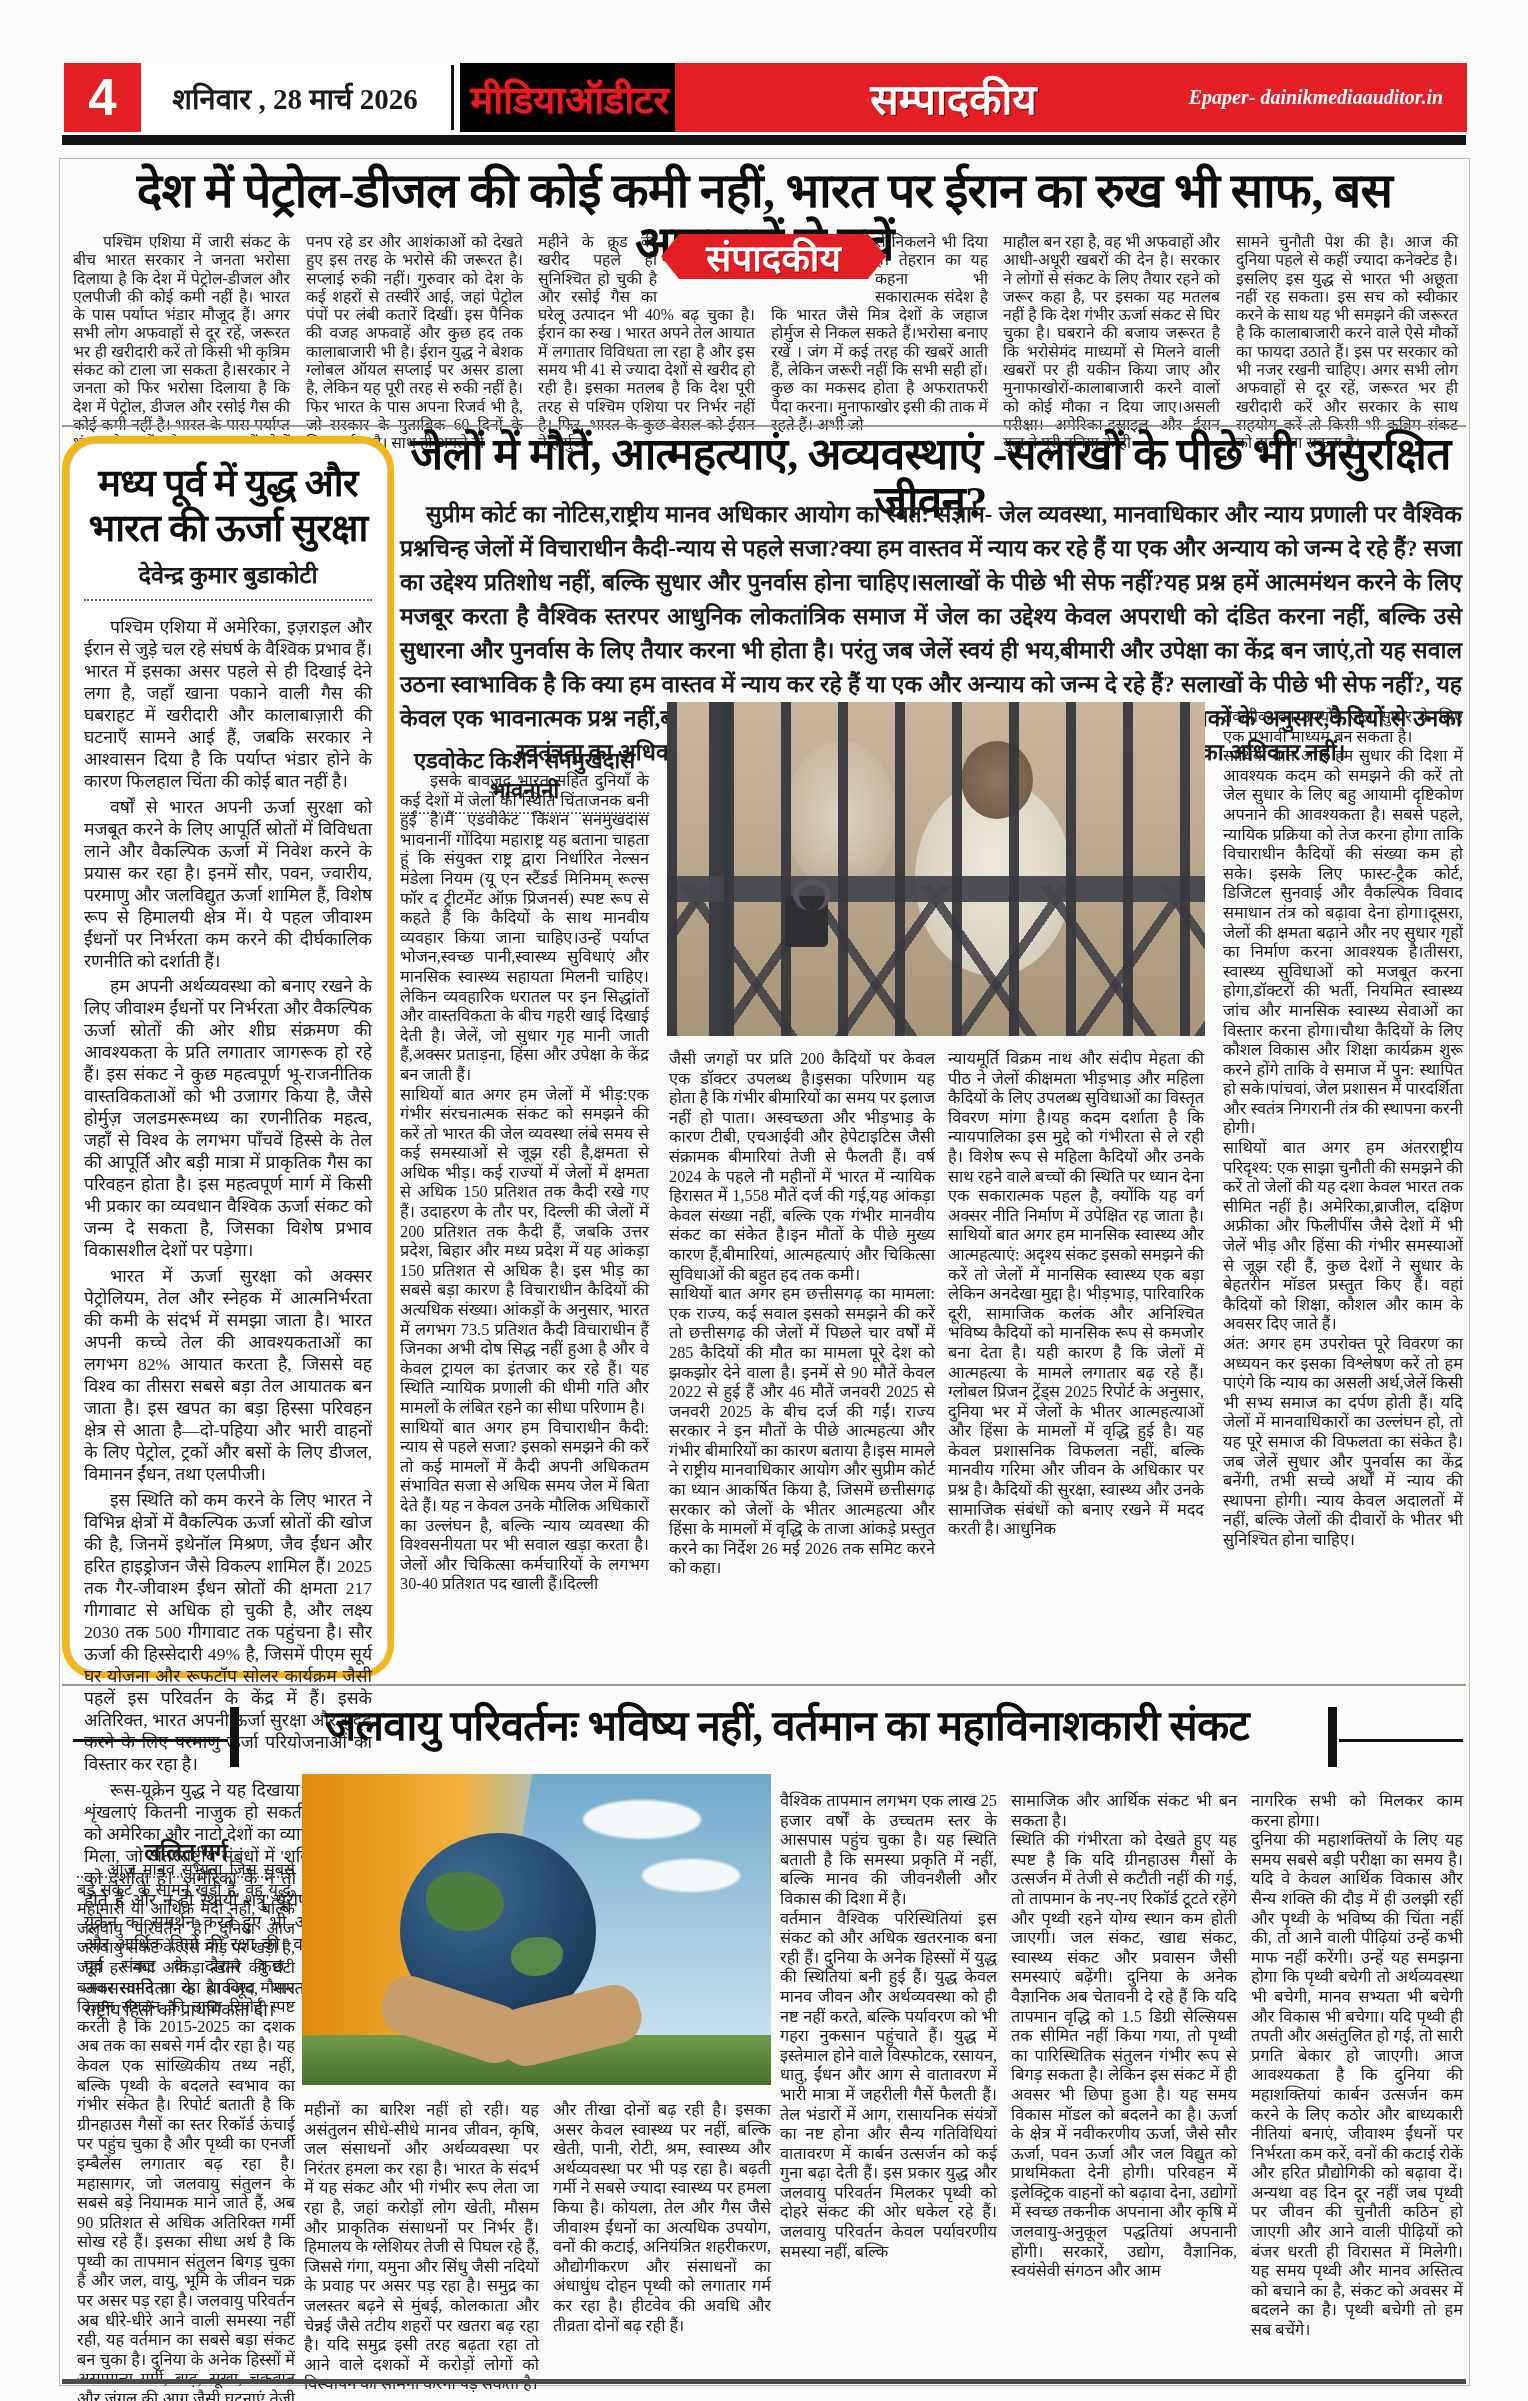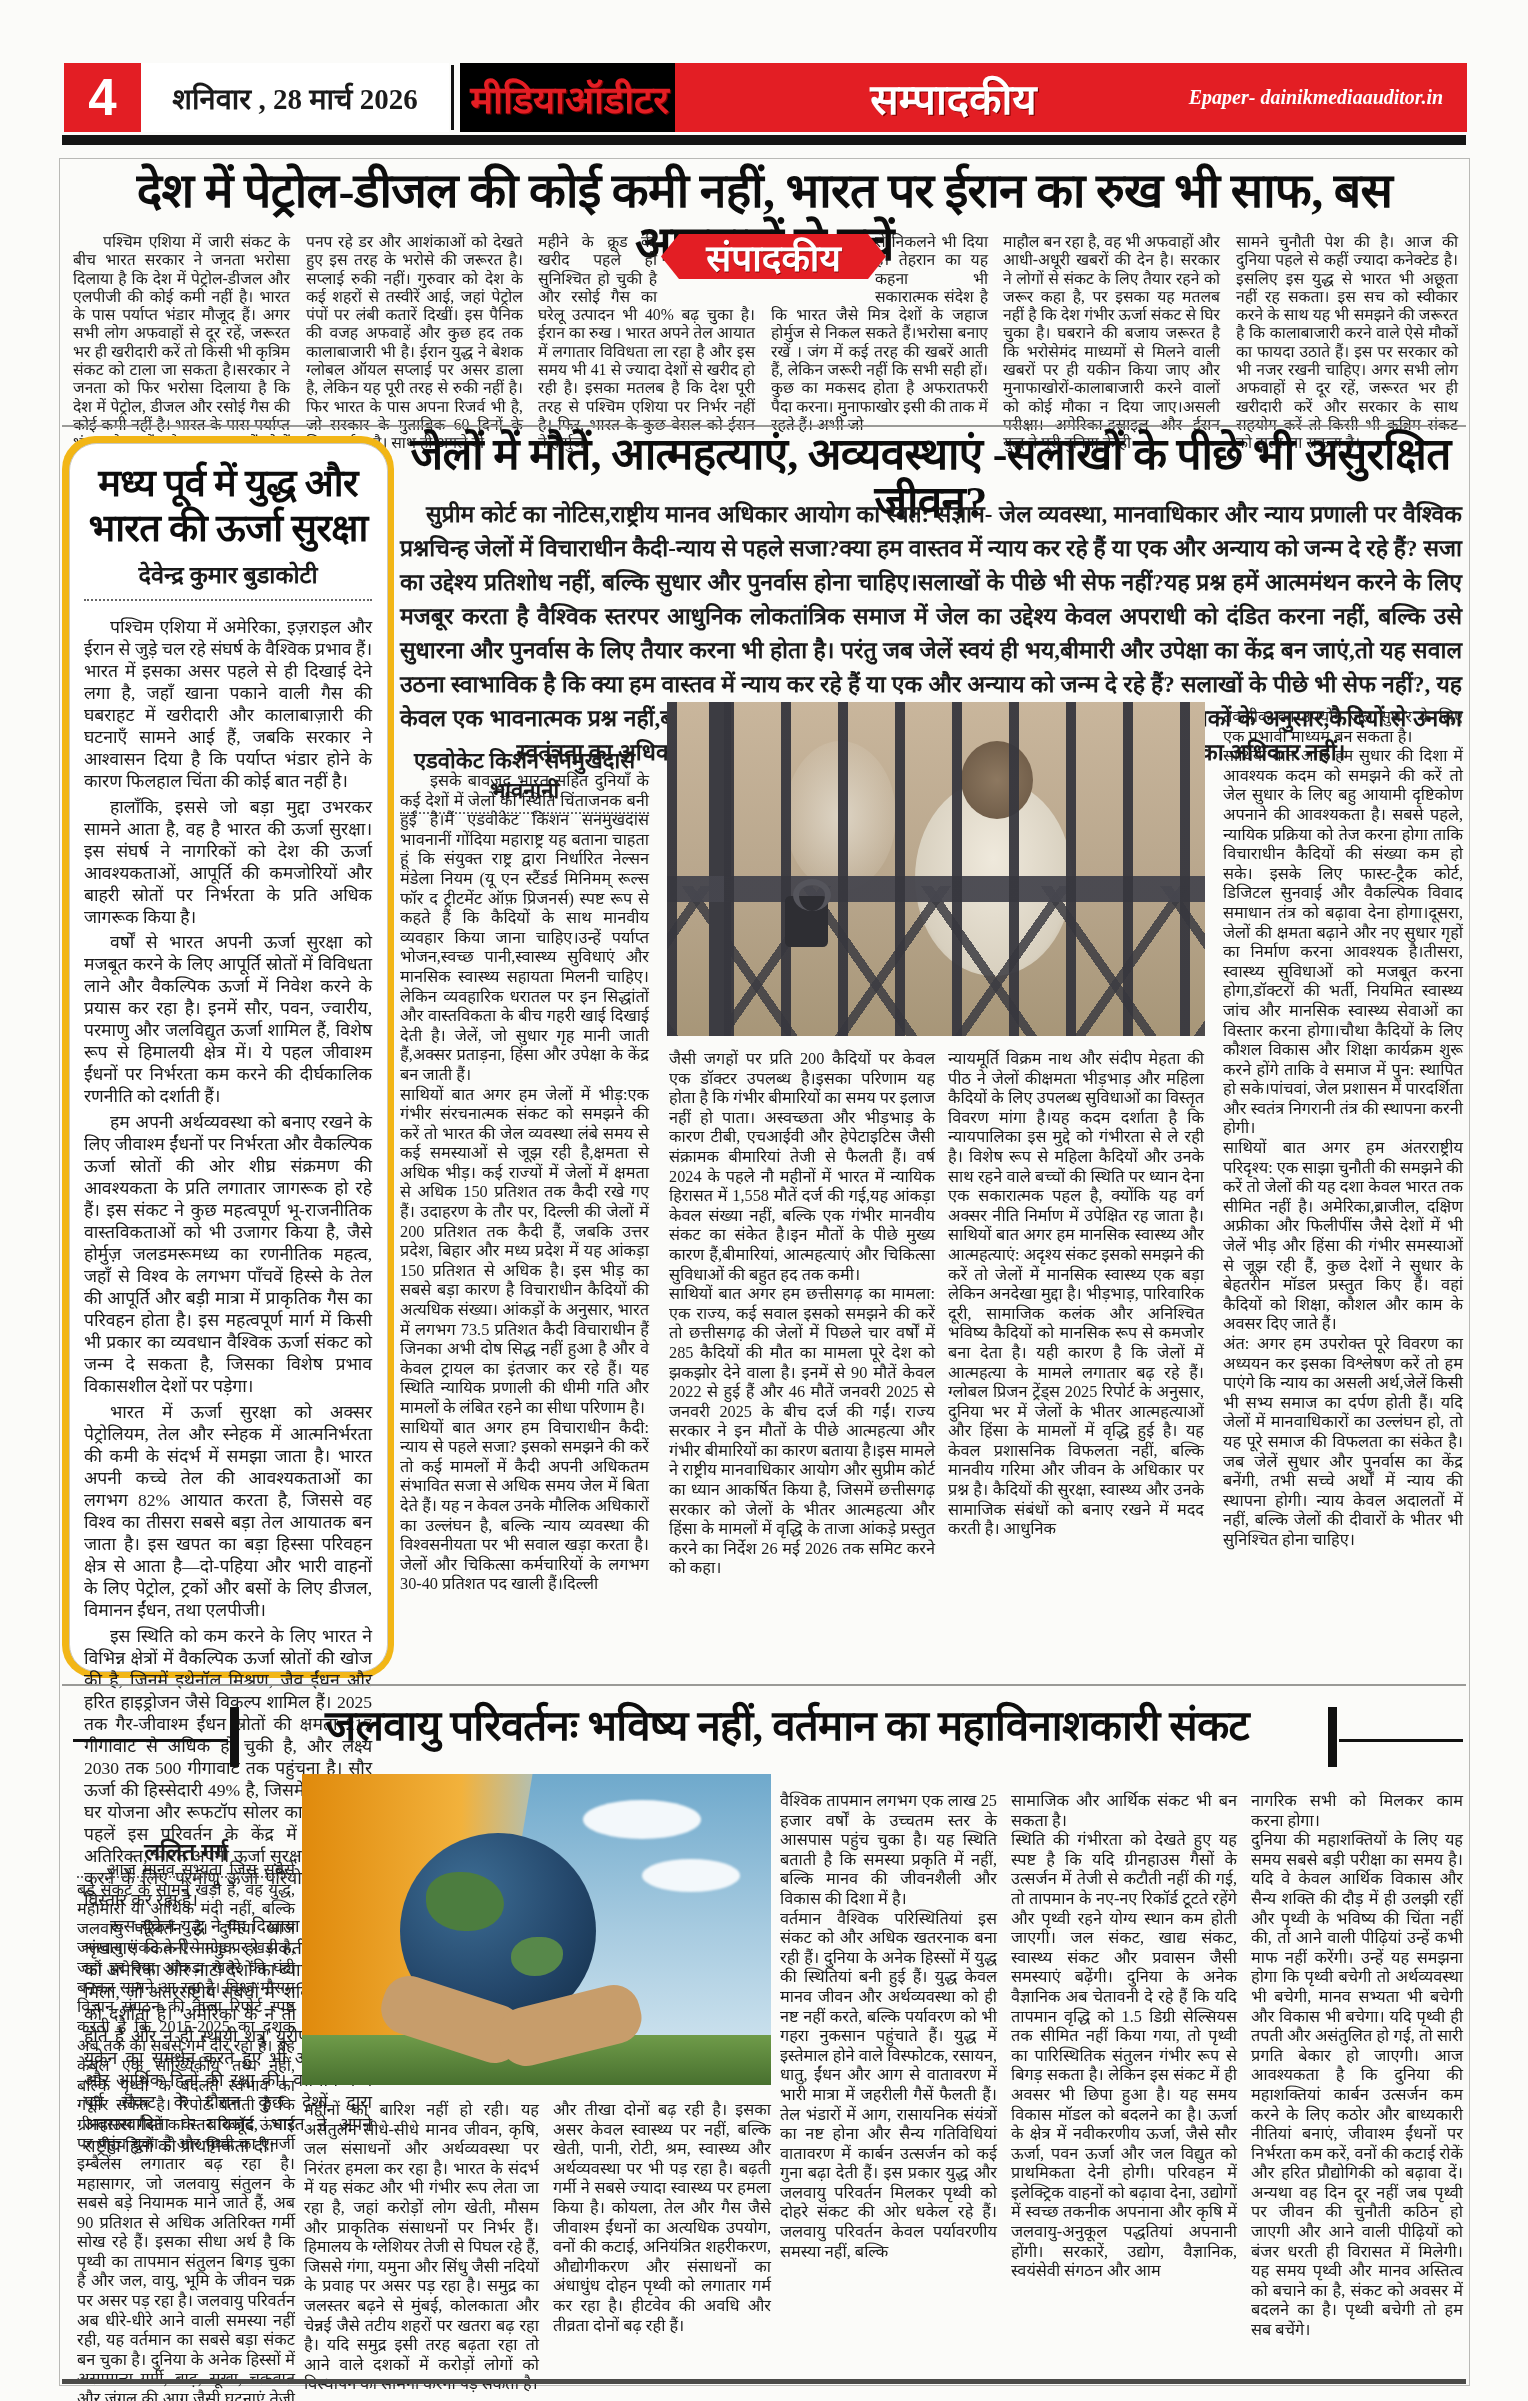--- a/index.html
+++ b/index.html
@@ -113,21 +113,20 @@
 <div class="abs badge">संपादकीय</div>
 <div class="abs hline" style="left:62px;top:425px;width:1404px;"></div>
 
 <div class="abs energybox">
   <div class="energyinner">
     <div class="headline energytitle">मध्य पूर्व में युद्ध और भारत की ऊर्जा सुरक्षा</div>
     <div class="byline" style="font-size:23.5px;margin-top:6.5px;">देवेन्द्र कुमार बुडाकोटी</div>
     <div class="dotted" style="margin:9.1px 0 14.4px 0;"></div>
     <div class="energybody">
       <p>पश्चिम एशिया में अमेरिका, इज़राइल और ईरान से जुड़े चल रहे संघर्ष के वैश्विक प्रभाव हैं। भारत में इसका असर पहले से ही दिखाई देने लगा है, जहाँ खाना पकाने वाली गैस की घबराहट में खरीदारी और कालाबाज़ारी की घटनाएँ सामने आई हैं, जबकि सरकार ने आश्वासन दिया है कि पर्याप्त भंडार होने के कारण फिलहाल चिंता की कोई बात नहीं है।</p>
-      <p>हालाँकि, इससे जो बड़ा मुद्दा उभरकर सामने आता है, वह है भारत की ऊर्जा सुरक्षा। इस संघर्ष ने नागरिकों को देश की ऊर्जा आवश्यकताओं, आपूर्ति की कमजोरियों और बाहरी स्रोतों पर निर्भरता के प्रति अधिक जागरूक किया है।</p>
       <p>वर्षों से भारत अपनी ऊर्जा सुरक्षा को मजबूत करने के लिए आपूर्ति स्रोतों में विविधता लाने और वैकल्पिक ऊर्जा में निवेश करने के प्रयास कर रहा है। इनमें सौर, पवन, ज्वारीय, परमाणु और जलविद्युत ऊर्जा शामिल हैं, विशेष रूप से हिमालयी क्षेत्र में। ये पहल जीवाश्म ईंधनों पर निर्भरता कम करने की दीर्घकालिक रणनीति को दर्शाती हैं।</p>
       <p>हम अपनी अर्थव्यवस्था को बनाए रखने के लिए जीवाश्म ईंधनों पर निर्भरता और वैकल्पिक ऊर्जा स्रोतों की ओर शीघ्र संक्रमण की आवश्यकता के प्रति लगातार जागरूक हो रहे हैं। इस संकट ने कुछ महत्वपूर्ण भू-राजनीतिक वास्तविकताओं को भी उजागर किया है, जैसे होर्मुज़ जलडमरूमध्य का रणनीतिक महत्व, जहाँ से विश्व के लगभग पाँचवें हिस्से के तेल की आपूर्ति और बड़ी मात्रा में प्राकृतिक गैस का परिवहन होता है। इस महत्वपूर्ण मार्ग में किसी भी प्रकार का व्यवधान वैश्विक ऊर्जा संकट को जन्म दे सकता है, जिसका विशेष प्रभाव विकासशील देशों पर पड़ेगा।</p>
       <p>भारत में ऊर्जा सुरक्षा को अक्सर पेट्रोलियम, तेल और स्नेहक में आत्मनिर्भरता की कमी के संदर्भ में समझा जाता है। भारत अपनी कच्चे तेल की आवश्यकताओं का लगभग 82% आयात करता है, जिससे वह विश्व का तीसरा सबसे बड़ा तेल आयातक बन जाता है। इस खपत का बड़ा हिस्सा परिवहन क्षेत्र से आता है—दो-पहिया और भारी वाहनों के लिए पेट्रोल, ट्रकों और बसों के लिए डीजल, विमानन ईंधन, तथा एलपीजी।</p>
       <p>इस स्थिति को कम करने के लिए भारत ने विभिन्न क्षेत्रों में वैकल्पिक ऊर्जा स्रोतों की खोज की है, जिनमें इथेनॉल मिश्रण, जैव ईंधन और हरित हाइड्रोजन जैसे विकल्प शामिल हैं। 2025 तक गैर-जीवाश्म ईंधन स्रोतों की क्षमता 217 गीगावाट से अधिक हो चुकी है, और लक्ष्य 2030 तक 500 गीगावाट तक पहुंचना है। सौर ऊर्जा की हिस्सेदारी 49% है, जिसमें पीएम सूर्य घर योजना और रूफटॉप सोलर कार्यक्रम जैसी पहलें इस परिवर्तन के केंद्र में हैं। इसके अतिरिक्त, भारत अपनी ऊर्जा सुरक्षा और सुदृढ़ करने के लिए परमाणु ऊर्जा परियोजनाओं का विस्तार कर रहा है।</p>
       <p>रूस-यूक्रेन युद्ध ने यह दिखाया कि आपूर्ति शृंखलाएं कितनी नाजुक हो सकती हैं। यूक्रेन को अमेरिका और नाटो देशों का व्यापक समर्थन मिला, जो अंतरराष्ट्रीय संबंधों में 'शक्ति संतुलन' को दर्शाता है। 'अमेरिका के न तो स्थायी मित्र होते हैं और न ही स्थायी शत्रु' यूरोपीय देशों ने यूक्रेन का समर्थन करते हुए भी अपनी ऊर्जा और आर्थिक हितों की रक्षा की। वर्तमान मध्य पूर्व संकट के दौरान कुछ देशों द्वारा अवसरवादिता के बावजूद, भारत ने अपने राष्ट्रीय हितों को प्राथमिकता दी।</p>
     </div>
   </div>
 </div>
 
 <div class="abs headline" style="left:398px;top:431px;width:1065px;font-size:44px;line-height:1.1;">जेलों में मौतें, आत्महत्याएं, अव्यवस्थाएं -सलाखों के पीछे भी असुरक्षित जीवन?</div>

